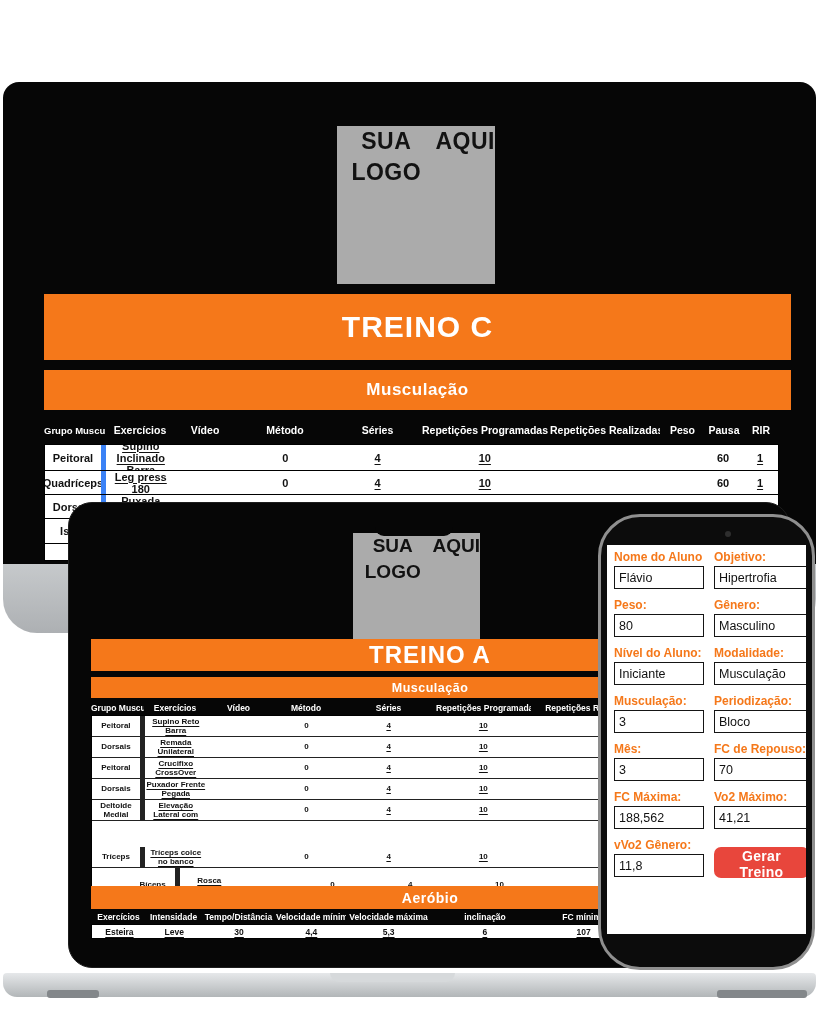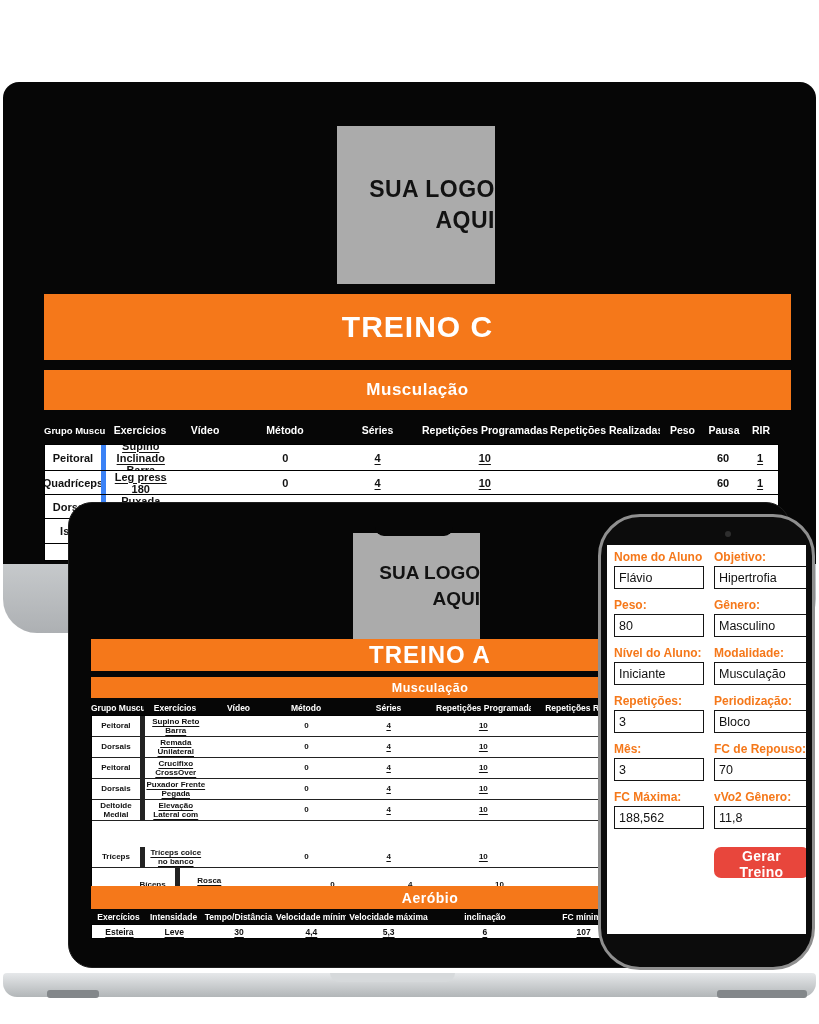--- a/index.html
+++ b/index.html
@@ -4,22 +4,22 @@
 <style>
   html,body{margin:0;padding:0;background:#fff;}
   *{box-sizing:border-box;font-family:"Liberation Sans",sans-serif;}
   #stage{position:relative;width:819px;height:1024px;background:#fff;overflow:hidden;}
 
   
   .monitor-chin{position:absolute;left:3px;top:545px;width:813px;height:88px;z-index:1;
     background:linear-gradient(#cdd0d2,#adb0b3);border-radius:0 0 34px 34px;}
   .monitor{position:absolute;left:3px;top:82px;width:813px;height:482px;z-index:2;
     background:var(--device-black);border-radius:16px 16px 0 0;}
-  .logo-box{position:absolute;background:var(--logo-gray);color:#121212;display:flex;flex-direction:column;
-    align-items:flex-end;justify-content:center;font-weight:700;text-align:center;}
+  .logo-box{position:absolute;background:var(--logo-gray);color:#121212;display:flex;flex-direction:row;
+    align-items:flex-start;justify-content:center;font-weight:700;text-align:center;}
   .monitor .logo-box{left:334px;top:44px;width:158px;height:158px;font-size:23px;line-height:31px;letter-spacing:.5px;}
   .banner{position:absolute;background:var(--orange);color:#fff;font-weight:700;display:flex;align-items:center;justify-content:center;letter-spacing:1px;}
   .monitor .banner-main{left:41px;top:212px;width:747px;height:66px;font-size:30px;}
   .monitor .banner-sec{left:41px;top:288px;width:747px;height:40px;font-size:17px;letter-spacing:.5px;}
 
   
   .t-head{display:flex;color:#fff;font-weight:700;align-items:center;}
   .t-hc{text-align:center;white-space:nowrap;overflow:hidden;}
   .t-body{background:#fff;border:1px solid #000;}
   .t-row{display:flex;border-bottom:1px solid #000;align-items:stretch;}
@@ -442,38 +442,42 @@
           </div>
           <div class="field">
             <div class="flabel">Nível do Aluno:</div>
             <input type="text" value="Iniciante" style="">
           </div>
           <div class="field">
             <div class="flabel">Modalidade:</div>
             <input type="text" value="Musculação" style="">
           </div>
           <div class="field">
-            <div class="flabel">Repetições:</div>
+            <div class="flabel">Musculação:</div>
             <input type="text" value="3" style="">
           </div>
           <div class="field">
             <div class="flabel">Periodização:</div>
             <input type="text" value="Bloco" style="">
           </div>
           <div class="field">
             <div class="flabel">Mês:</div>
             <input type="text" value="3" style="">
           </div>
           <div class="field">
             <div class="flabel">FC de Repouso:</div>
             <input type="text" value="70" style="">
           </div>
           <div class="field">
             <div class="flabel">FC Máxima:</div>
             <input type="text" value="188,562" style="">
+          </div>
+          <div class="field">
+            <div class="flabel">Vo2 Máximo:</div>
+            <input type="text" value="41,21" style="">
           </div>
           <div class="field">
             <div class="flabel">vVo2 Gênero:</div>
             <input type="text" value="11,8" style="">
           </div>
           <button class="gen-btn">Gerar Treino</button>
         </div>
     </div>
   </div>
 

